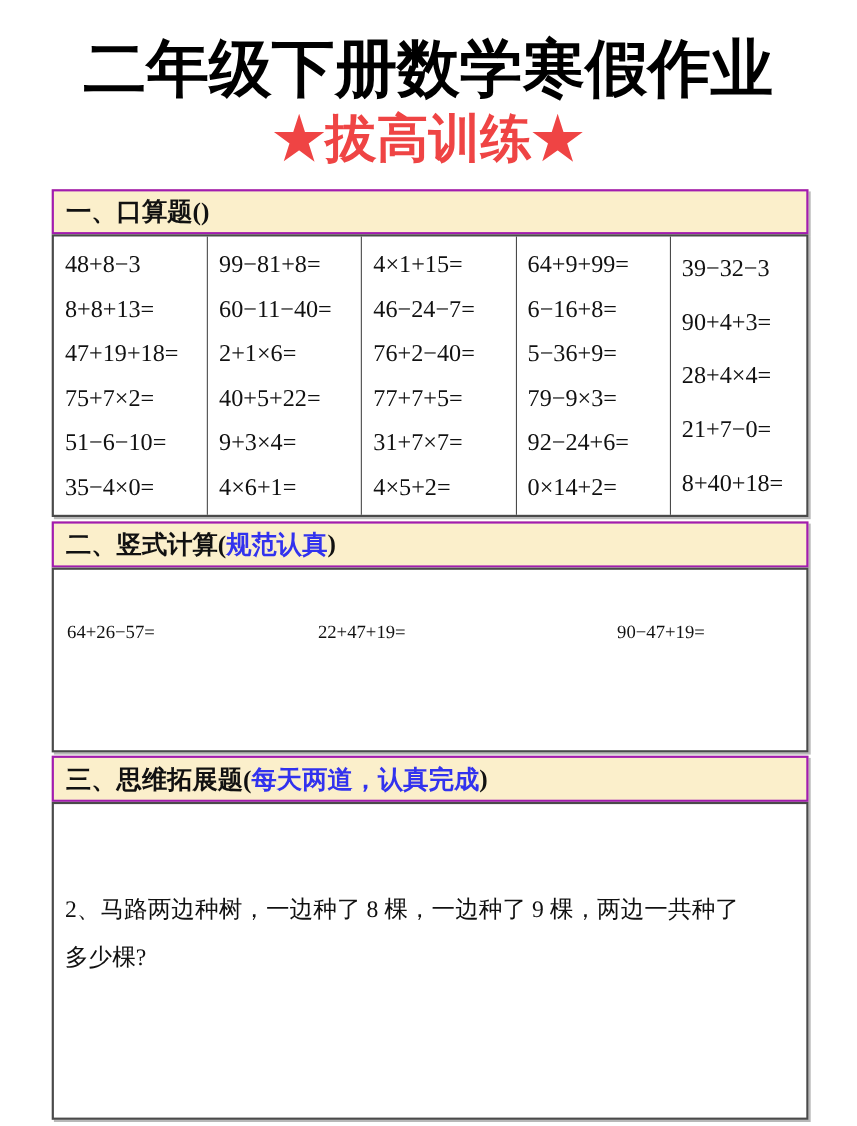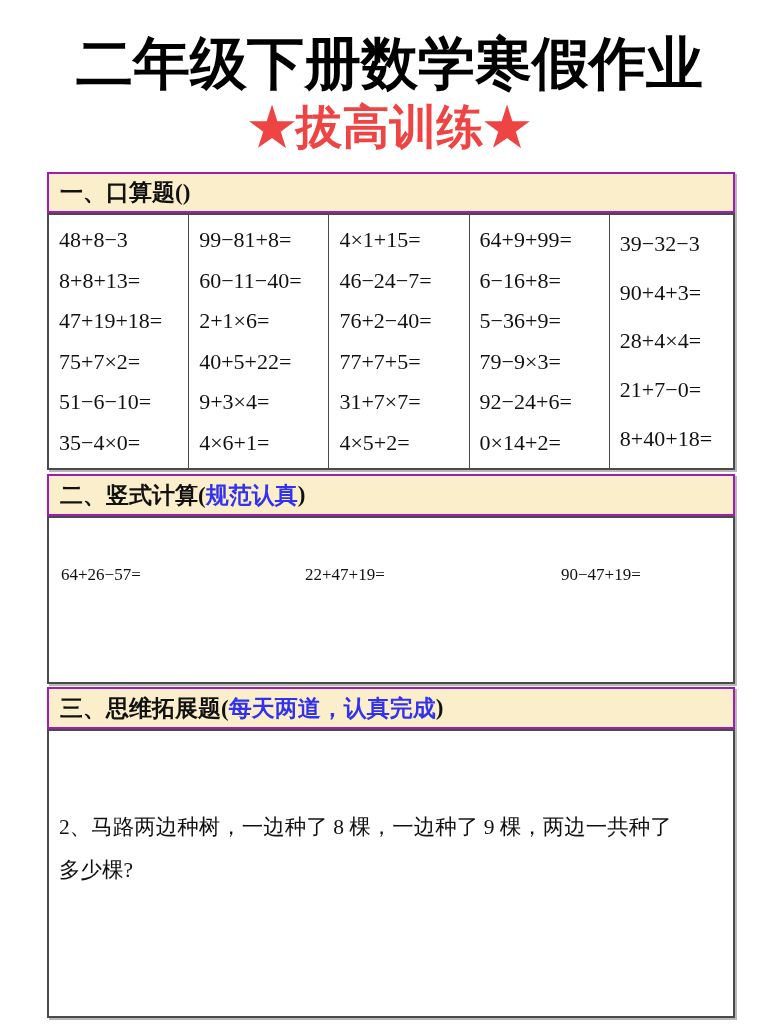--- a/index.html
+++ b/index.html
@@ -58,21 +58,21 @@
     flex: 1 1 0; box-sizing: border-box;
     display: flex; flex-direction: column; justify-content: space-around;
     padding: 5px 2px 5px 10px;
     font-size: 22px;
   }
   .oral-col + .oral-col { border-left: 1px solid #4a4a4a; }
   .oral-cell { white-space: nowrap; }
 
   .vp { position: absolute; top: 15px; font-size: 17px; white-space: nowrap; margin-top: 32px; }
   #vp-0 { left: 12px; }
-  #vp-1 { left: 256px; }
+  #vp-1 { left: 240px; }
   #vp-2 { left: 512px; }
 
   .question { margin: 0; font-size: 21.5px; line-height: 2.0; }
   .question .qline { display: block; }
   #question-2 { margin-top: 62px; }
 </style>
 </head>
 <body>
 
 <div class="page">

